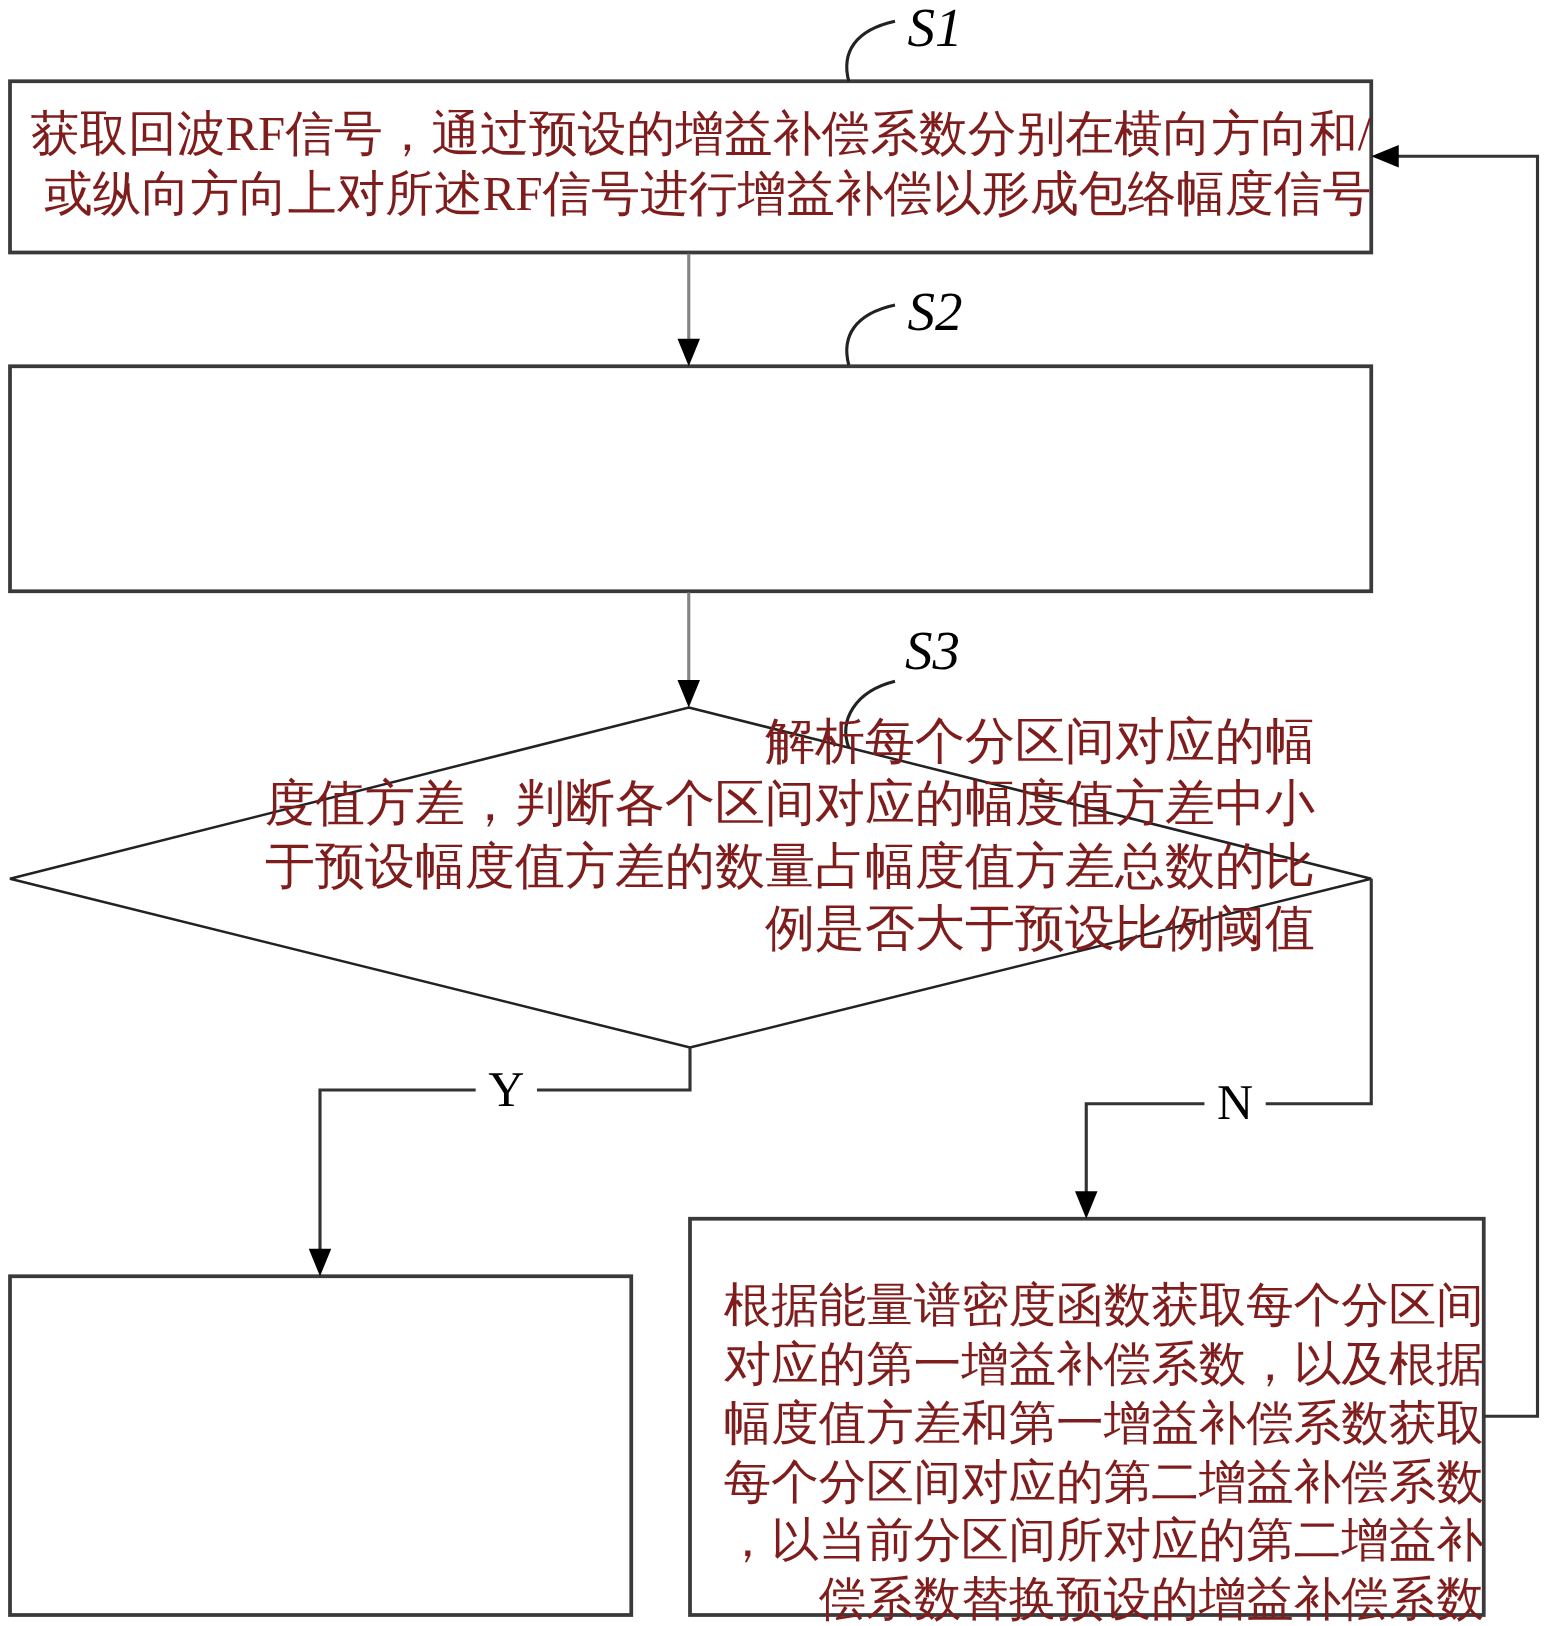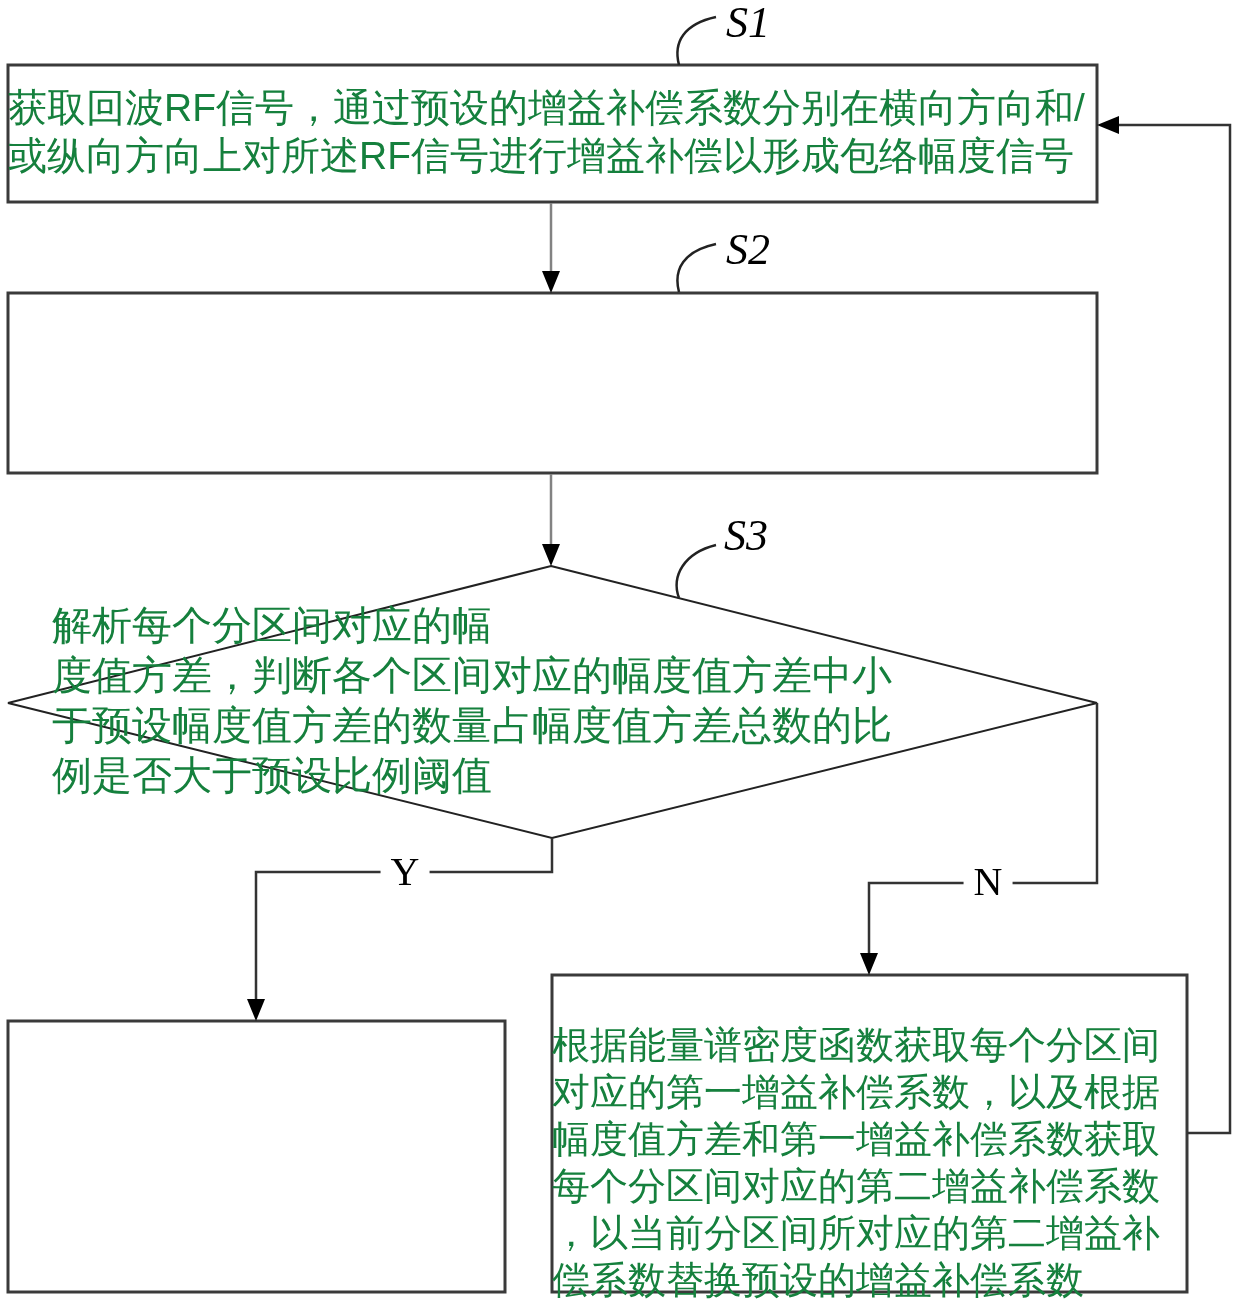--- a/index.html
+++ b/index.html
@@ -9,23 +9,23 @@
     height: 1301px;
     background: #ffffff;
     font-family: "Liberation Serif", "DejaVu Serif", serif;
     color: #000;
     overflow: hidden;
   }
   .layer { position: absolute; left: 0; top: 0; }
   .txt {
     position: absolute;
     white-space: pre;
-    text-align: left;
-    color: #15803d;
-    font-family: Liberation Sans, sans-serif;
+    text-align: right;
+    color: #7f1d1d;
+    font-family: Liberation Serif, serif;
   }
   .box-text-lg { font-size: 39px; line-height: 48px; }
   .diamond-text { font-size: 40px; line-height: 50px; }
   .box-text-sm { font-size: 37px; line-height: 47px; }
   .step-label {
     position: absolute;
     font-style: italic;
     font-size: 44px;
     line-height: 1;
     font-family: "Liberation Serif", "DejaVu Serif", serif;
@@ -68,30 +68,30 @@
     <polyline points="1187,1133 1230,1133 1230,125 1117,125" fill="none" stroke="#333333" stroke-width="2.5"></polyline>
     <polygon points="1097,125 1119,116 1119,134" fill="#000000"></polygon>
 
     <path d="M 679 65 C 673 42 684 24 716 17" fill="none" stroke="#222222" stroke-width="2.5"></path>
     <path d="M 679 292 C 673 269 684 251 716 244" fill="none" stroke="#222222" stroke-width="2.5"></path>
     <path d="M 679 598 C 671 576 684 553 716 545" fill="none" stroke="#222222" stroke-width="2.5"></path>
   </svg>
 
   <div class="step-label" style="left:726px; top:1px;">S1</div>
   <div class="step-label" style="left:726px; top:228px;">S2</div>
-  <div class="step-label" style="left:724px; top:514px;">S3</div>
+  <div class="step-label" style="left:724px; top:499px;">S3</div>
 
   <div class="branch-label" style="left:405px; top:872px;">Y</div>
   <div class="branch-label" style="left:988px; top:882px;">N</div>
 
   <div class="txt box-text-lg" style="left:8px; top:84px; width:1089px;">获取回波RF信号，通过预设的增益补偿系数分别在横向方向和/
 或纵向方向上对所述RF信号进行增益补偿以形成包络幅度信号</div>
 
 
-  <div class="txt diamond-text" style="left:52px; top:600px; width:1000px;">解析每个分区间对应的幅
+  <div class="txt diamond-text" style="left:52px; top:568px; width:1000px;">解析每个分区间对应的幅
 度值方差，判断各个区间对应的幅度值方差中小
 于预设幅度值方差的数量占幅度值方差总数的比
 例是否大于预设比例阈值</div>
 
 
   <div class="txt box-text-sm" style="left:552px; top:986px; width:635px; font-size:38px;margin-top:36px;">根据能量谱密度函数获取每个分区间
 对应的第一增益补偿系数，以及根据
 幅度值方差和第一增益补偿系数获取
 每个分区间对应的第二增益补偿系数
 ，以当前分区间所对应的第二增益补

